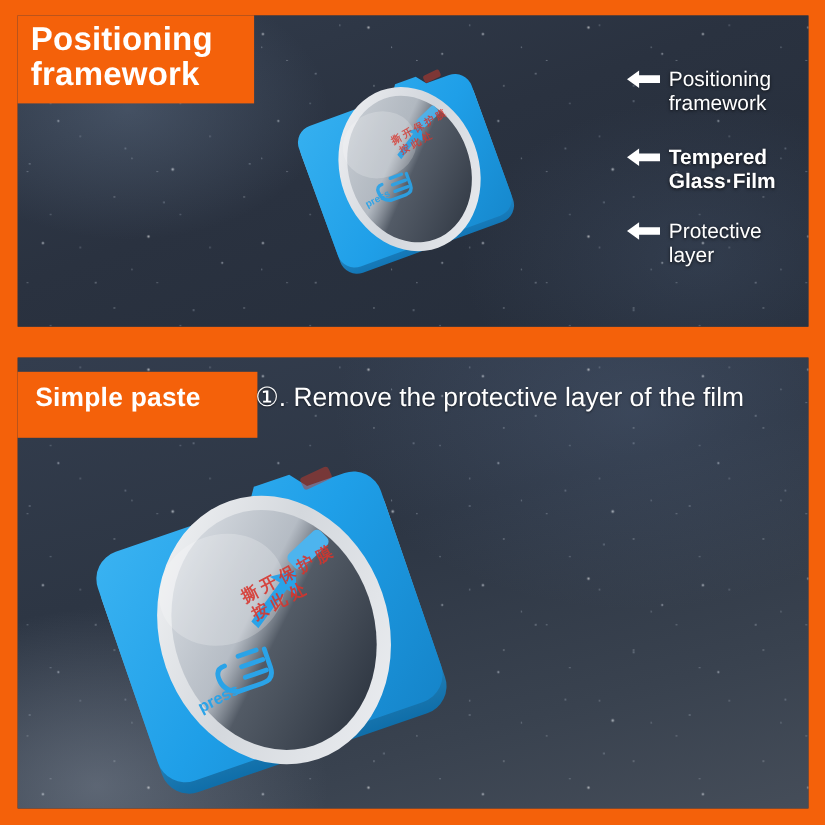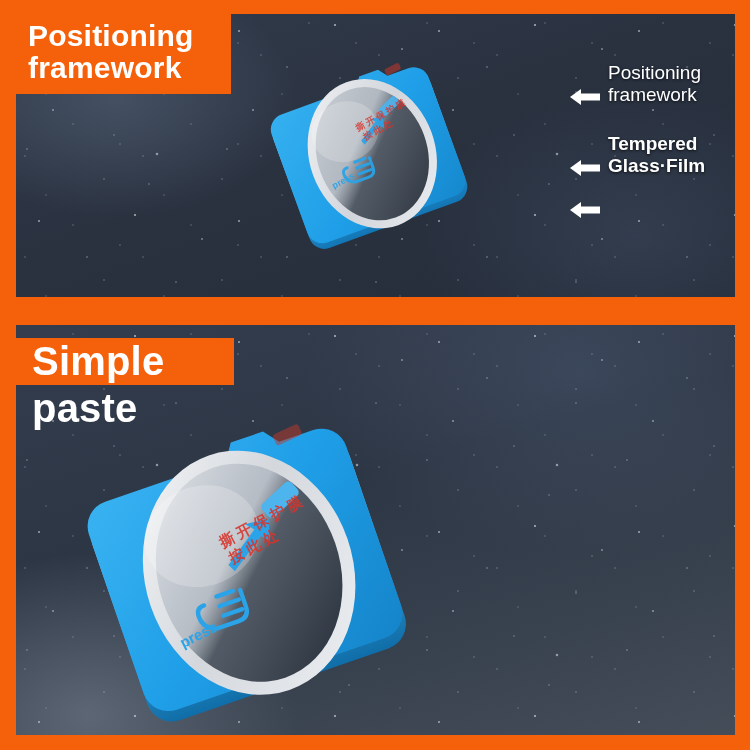--- a/index.html
+++ b/index.html
@@ -50,30 +50,30 @@
       radial-gradient(1px 1px at 88px 64px,#e6ecf4,transparent),
       radial-gradient(1px 1px at 30px 80px,#b9c4d3,transparent),
       radial-gradient(1px 1px at 104px 29px,#cfd8e4,transparent);
     background-size:118px 101px;}
 
   
   .caption-box{position:absolute;background:#F4610A;color:#fff;font-weight:bold;
     letter-spacing:.2px;z-index:6;}
   #caption-positioning{left:16px;top:14px;width:191px;padding:6px 12px 10px 12px;
     font-size:30px;line-height:1.07;}
-  #caption-simple{left:16px;top:338px;width:202px;height:47px;
-    font-size:40px;line-height:47px;padding-left:16px;}
+  #caption-simple{left:16px;top:338px;width:202px;height:60px;
+    font-size:24px;line-height:47px;padding-left:16px;}
 
   
   #step-one{position:absolute;left:232px;top:340px;z-index:6;color:#fff;
     font-size:24px;line-height:44px;white-space:nowrap;
     text-shadow:0 1px 2px rgba(0,0,0,.55);}
 
   
-  .callout{position:absolute;z-index:6;display:flex;align-items:flex-end;gap:8px;}
+  .callout{position:absolute;z-index:6;display:flex;align-items:flex-start;gap:8px;}
   .callout .arrow{flex:0 0 auto;width:30px;height:20px;}
   .callout .lbl{color:#fff;font-size:19px;line-height:1.18;
     text-shadow:0 1px 3px rgba(0,0,0,.75);white-space:pre-line;}
   #callout-0{left:570px;top:62px;}
   #callout-1{left:570px;top:133px;}
   #callout-2{left:570px;top:196px;}
 
   
   .product{position:absolute;}
   #product-top{left:246px;top:26px;width:230px;height:225px;}
@@ -151,20 +151,22 @@
       <svg class="arrow" viewBox="0 0 30 20">
         <path d="M0 10 L11 2 L11 6.5 L30 6.5 L30 13.5 L11 13.5 L11 18 Z" fill="#ffffff"></path>
       </svg>
       <span class="lbl">Tempered
 Glass·Film</span>
     </div>
     <div class="callout" id="callout-2" style="left:554px;top:186px;">
       <svg class="arrow" viewBox="0 0 30 20">
         <path d="M0 10 L11 2 L11 6.5 L30 6.5 L30 13.5 L11 13.5 L11 18 Z" fill="#ffffff"></path>
       </svg>
+      <span class="lbl">Protective
+layer</span>
     </div>
   </div>
 
   <div class="caption-box" id="caption-positioning">Positioning
 framework</div>
 
   <div class="panel" id="panel-bottom">
     <div class="sky sky-bottom"></div>
     <div class="stars"></div>
     <div class="stars fine"></div>
@@ -214,14 +216,15 @@
           </g>
           <g fill="#c0392b" opacity=".5">
             <rect x="252" y="48" width="28" height="12" rx="3" transform="rotate(-6 266 54)"></rect>
           </g>
         </g>
       </svg>
     </div>
   </div>
 
   <div class="caption-box" id="caption-simple">Simple paste</div>
+  <div id="step-one">①. Remove the protective layer of the film</div>
 
 </div>
 
 </body></html>

